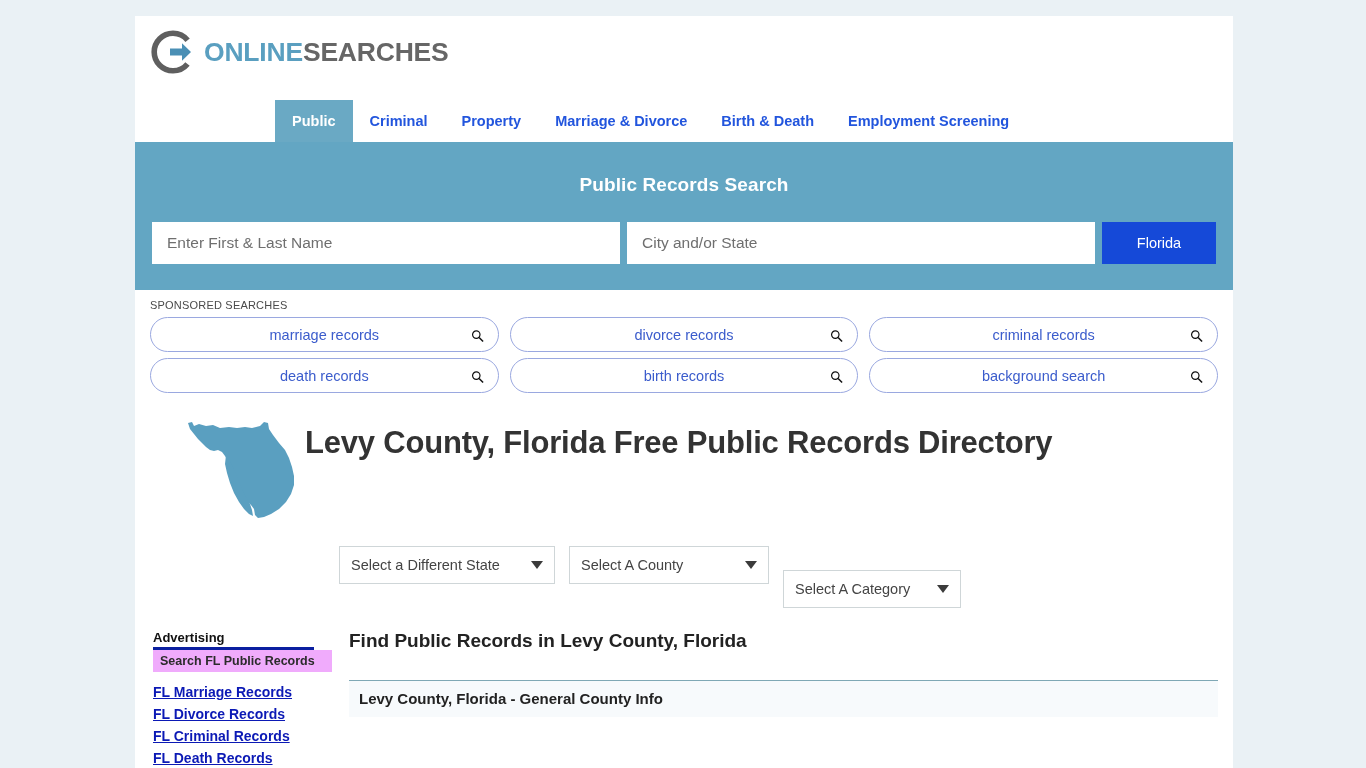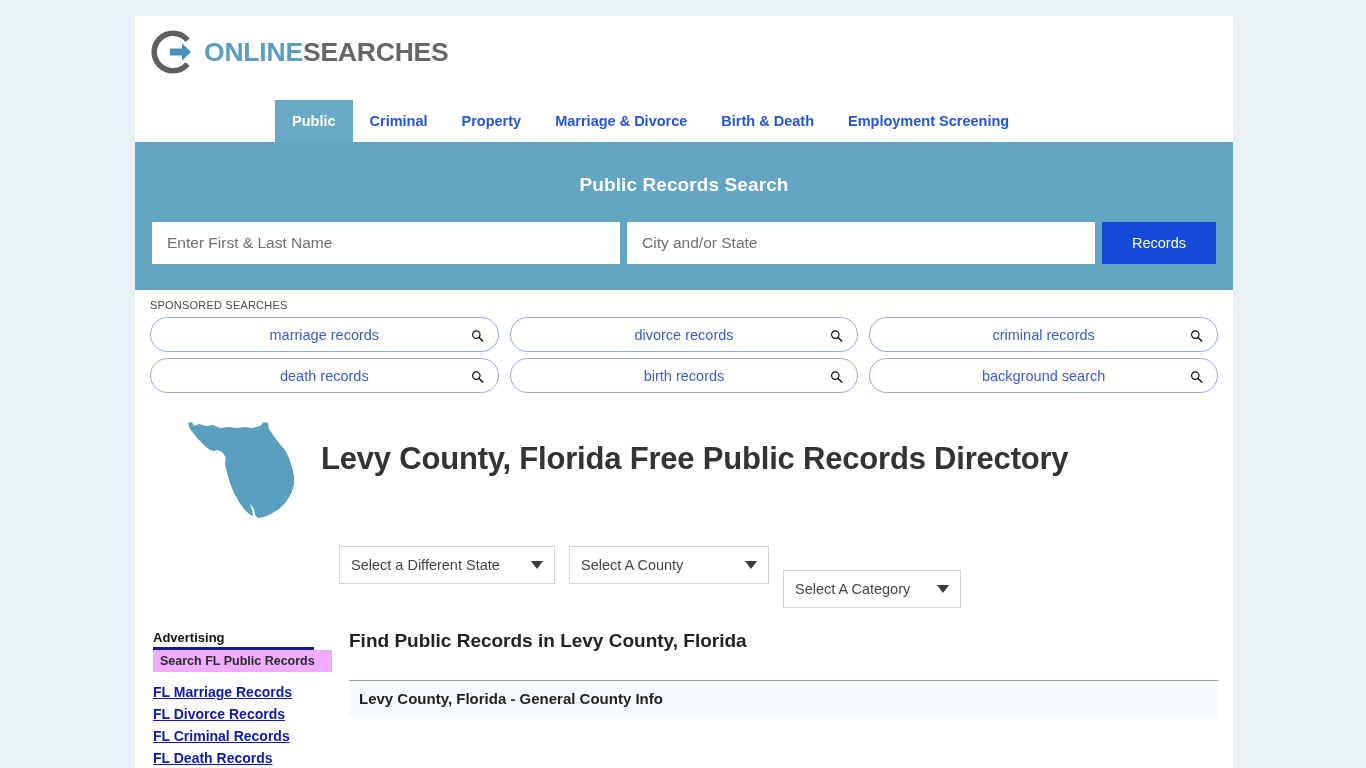--- a/index.html
+++ b/index.html
@@ -162,21 +162,21 @@
     align-items: flex-start;
     padding: 14px 15px 0 15px;
   }
   .fl-map { flex: 0 0 155px; padding-left: 32px; padding-top: 4px; }
   .page-title {
     flex: 1;
     font-size: 31px;
     font-weight: bold;
     color: #333333;
     line-height: 1.17;
-    margin: 16px;
+    margin: 0;
     padding-top: 12px;
     letter-spacing: -0.2px;
   }
 
   
   .select-row {
     display: flex;
     gap: 14px;
     padding: 13px 15px 0 204px;
   }
@@ -299,21 +299,21 @@
       <div class="nav-item">Marriage &amp; Divorce</div>
       <div class="nav-item">Birth &amp; Death</div>
       <div class="nav-item">Employment Screening</div>
     </div>
 
     <div class="banner">
       <div class="banner-title">Public Records Search</div>
       <div class="search-row">
         <input class="search-field field-name" type="text" placeholder="Enter First &amp; Last Name" style="">
         <input class="search-field field-city" type="text" placeholder="City and/or State" style="">
-        <button class="search-btn">Records</button>
+        <button class="search-btn">Florida</button>
       </div>
     </div>
 
     <div class="sponsored">
       <div class="sponsored-label">SPONSORED SEARCHES</div>
       <div class="pill-grid">
         <div class="pill">
           <span class="pill-text">marriage records</span>
           <span class="pill-icon">
             <svg viewBox="0 0 14 14" width="13" height="13">

